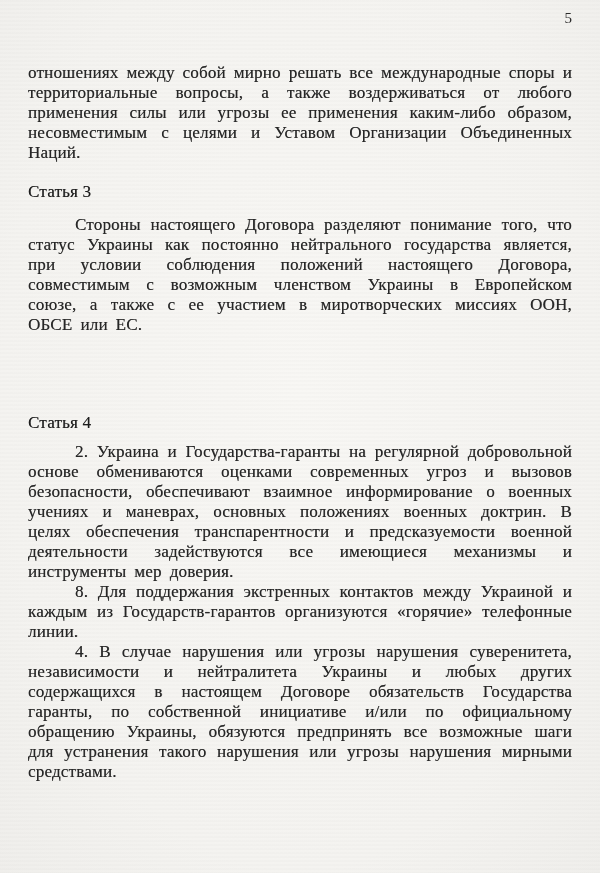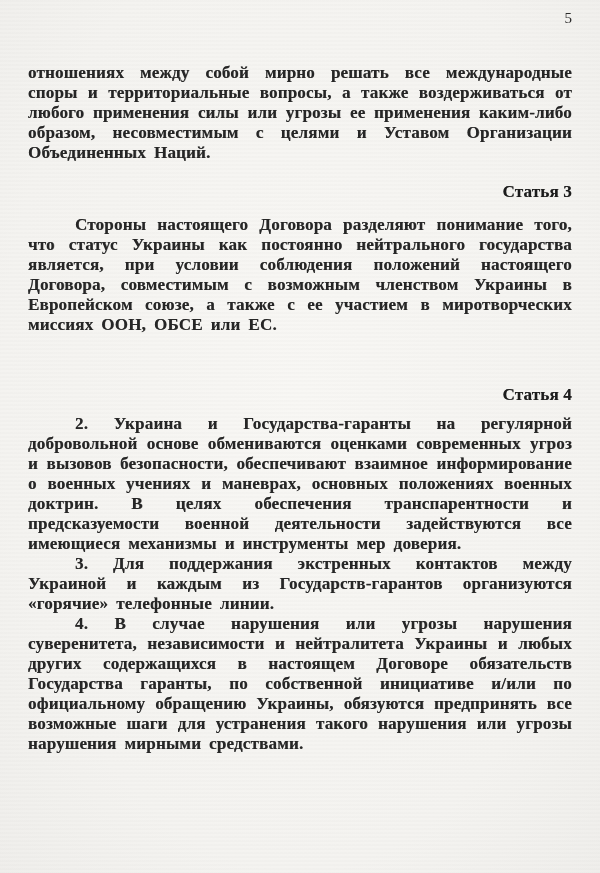--- a/index.html
+++ b/index.html
@@ -38,37 +38,36 @@
   }
   .para {
     margin: 0;
     font-size: 17px;
     line-height: 20px;
     text-align: justify;
     text-indent: 47px;
     word-spacing: 3.5px;
     letter-spacing: 0.2px;
     text-shadow: 0.3px 0 0 rgba(38,38,38,0.55);
-    font-weight: bold;
   }
   .para.no-indent {
     text-indent: 0;
   }
   .heading {
     margin: 19px 0 13px 0;
     font-size: 17px;
     line-height: 20px;
-    font-weight: bold;
-    text-align: right;
+    font-weight: normal;
+    text-align: left;
     color: #1c1c1c;
     letter-spacing: 0.2px;
     text-shadow: 0.3px 0 0 rgba(28,28,28,0.6);
   }
   .heading.heading-article-4 {
-    margin-top: 50px;
+    margin-top: 78px;
     margin-bottom: 9px;
   }
 </style>
 </head>
 <body>
 
 <div class="page">
 
   <div class="page-number">5</div>
 
@@ -79,18 +78,18 @@
 
     <h2 class="heading heading-article-3">Статья 3</h2>
 
     <p class="para">Стороны настоящего Договора разделяют понимание того, что статус Украины как постоянно нейтрального государства является, при условии соблюдения положений настоящего Договора, совместимым с возможным членством Украины в Европейском союзе, а также с ее участием в миротворческих миссиях ООН, ОБСЕ или ЕС.</p>
 
     <h2 class="heading heading-article-4">Статья 4</h2>
 
 
     <p class="para">2. Украина и Государства-гаранты на регулярной добровольной основе обмениваются оценками современных угроз и вызовов безопасности, обеспечивают взаимное информирование о военных учениях и маневрах, основных положениях военных доктрин. В целях обеспечения транспарентности и предсказуемости военной деятельности задействуются все имеющиеся механизмы и инструменты мер доверия.</p>
 
-    <p class="para">3. Для поддержания экстренных контактов между Украиной и каждым из Государств-гарантов организуются «горячие» телефонные линии.</p>
+    <p class="para">8. Для поддержания экстренных контактов между Украиной и каждым из Государств-гарантов организуются «горячие» телефонные линии.</p>
 
     <p class="para">4. В случае нарушения или угрозы нарушения суверенитета, независимости и нейтралитета Украины и любых других содержащихся в настоящем Договоре обязательств Государства гаранты, по собственной инициативе и/или по официальному обращению Украины, обязуются предпринять все возможные шаги для устранения такого нарушения или угрозы нарушения мирными средствами.</p>
 
   </div>
 </div>
 
 </body></html>

